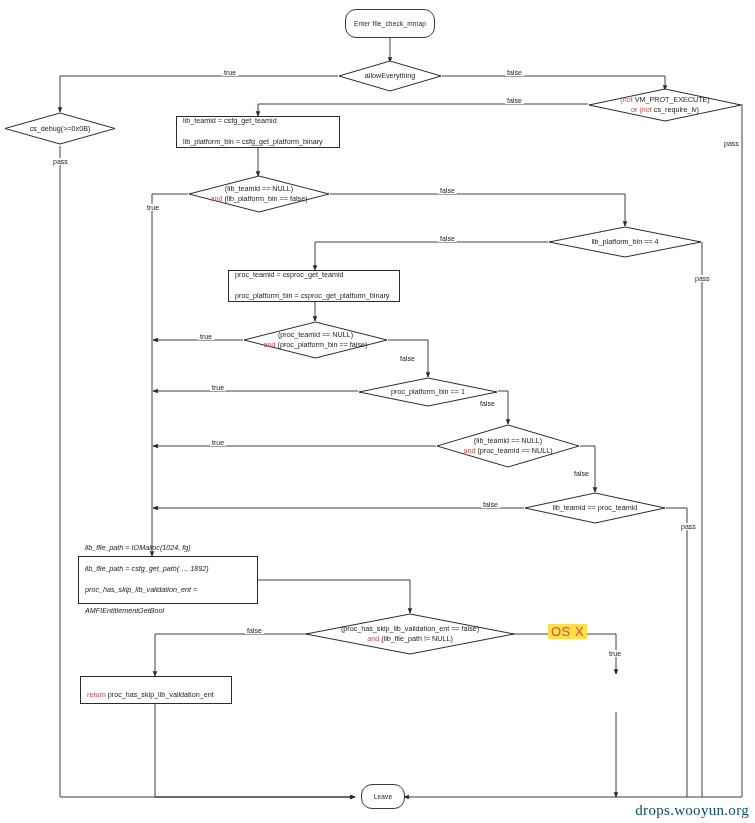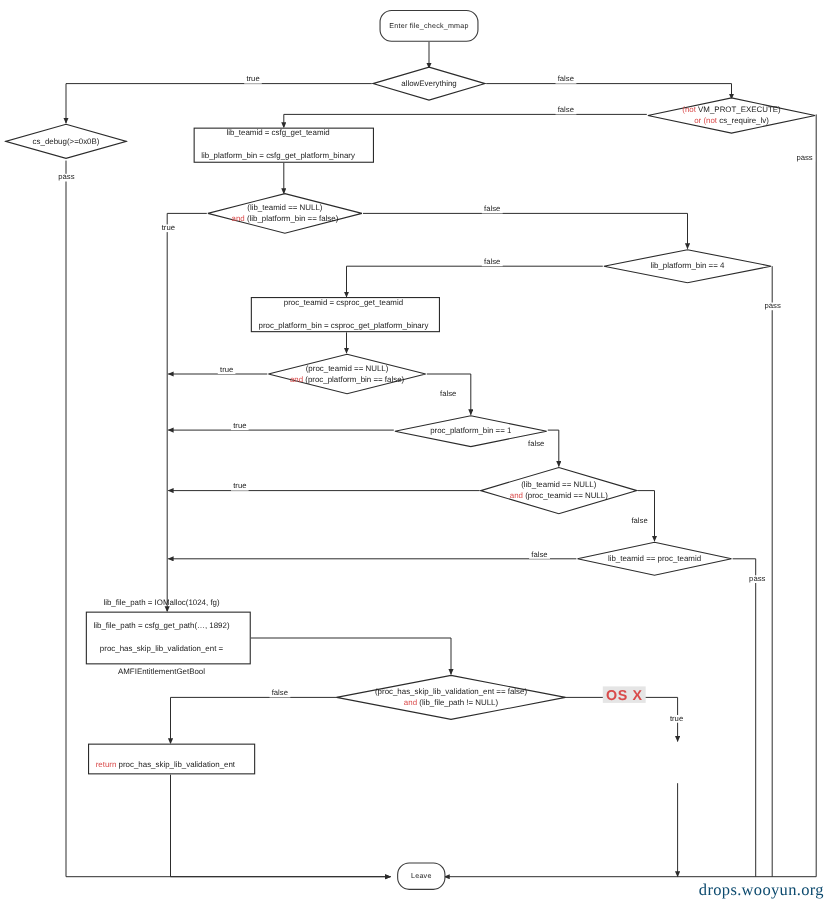--- a/index.html
+++ b/index.html
@@ -41,21 +41,21 @@
     background: #ffffff;
     font-size: 6.5px;
     letter-spacing: 0.2px;
   }
   
   .proc {
     border: 1px solid #2b2b2b;
     background: #ffffff;
     font-size: 7.2px;
     line-height: 10.5px;
-    text-align: center;
+    text-align: left;
     justify-content: flex-start;
     padding: 4px 6px;
     white-space: pre-line;
   }
   .proc .ln { display: block; }
   
   .dec {
     background: transparent;
   }
   .dec svg.dshape {
@@ -83,24 +83,23 @@
     background: #ffffff;
     padding: 0 2px;
     z-index: 4;
     white-space: nowrap;
   }
   .annot {
     position: absolute;
     font-size: 13px;
     color: #d94a4a;
     z-index: 4;
-    background: #e5e5e5;
+    background: #fde047;
     padding: 0 3px;
     letter-spacing: 0.5px;
-    font-weight: bold;
   }
   .watermark {
     position: absolute;
     right: 6px;
     bottom: 4px;
     font-family: "Liberation Serif", serif;
     font-size: 15px;
     color: #0c4a6e;
     letter-spacing: 0.3px;
     z-index: 5;
@@ -258,21 +257,21 @@
     </div>
   </div>
 
   <div class="node dec" style="left:524px; top:492px; width:142px; height:32px;">
     <svg class="dshape" viewBox="0 0 142 32" preserveAspectRatio="none">
       <polygon points="71,1 141,16 71,31 1,16" fill="#ffffff" stroke="#2b2b2b" stroke-width="1"></polygon>
     </svg>
     <div class="dlabel"><span>lib_teamid == proc_teamid</span></div>
   </div>
 
-  <div class="node proc" style="left:78px; top:556px; width:150px; height:48px;">
+  <div class="node proc" style="left:78px; top:556px; width:180px; height:48px;font-style:italic;">
     <div>
       <span class="ln">lib_file_path = IOMalloc(1024, fg)</span>
       <span class="ln">lib_file_path = csfg_get_path(…, 1892)</span>
       <span class="ln">proc_has_skip_lib_validation_ent =</span>
       <span class="ln">AMFIEntitlementGetBool</span>
     </div>
   </div>
 
   <div class="node dec" style="left:305px; top:613px; width:210px; height:42px;justify-content:flex-end;">
     <svg class="dshape" viewBox="0 0 210 42" preserveAspectRatio="none">

